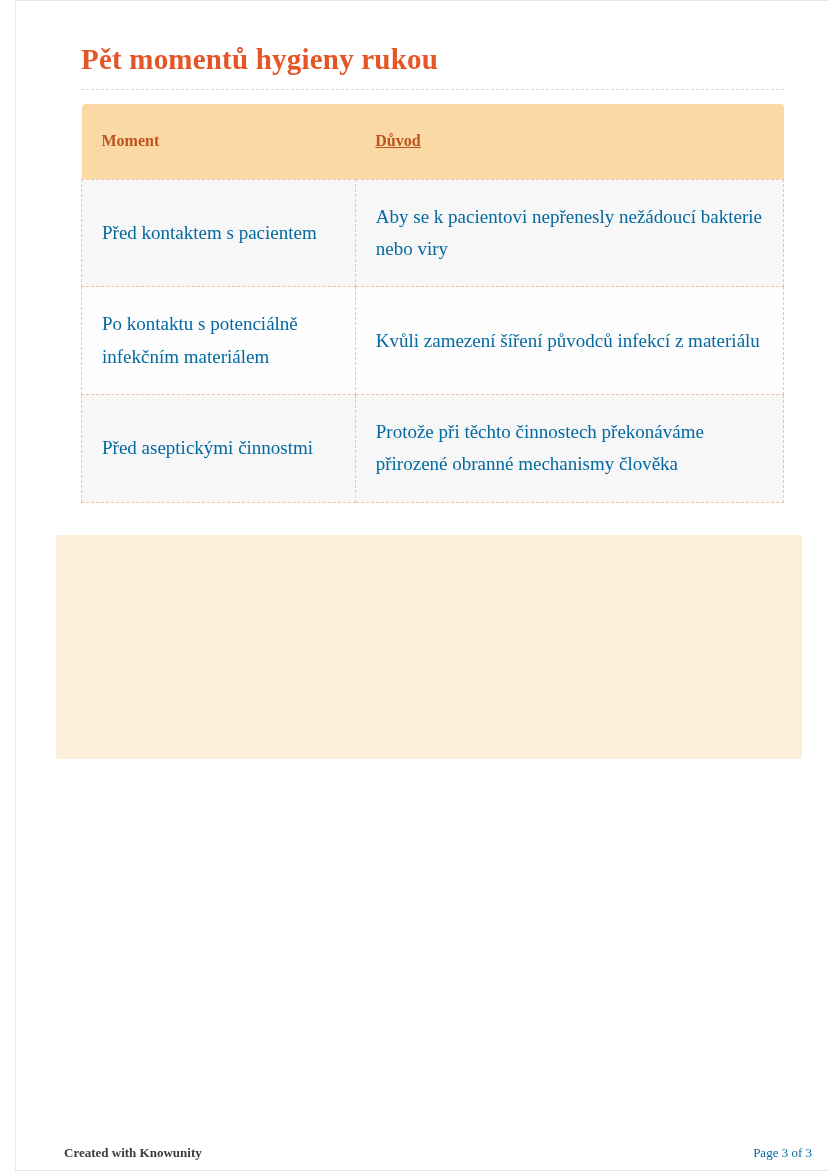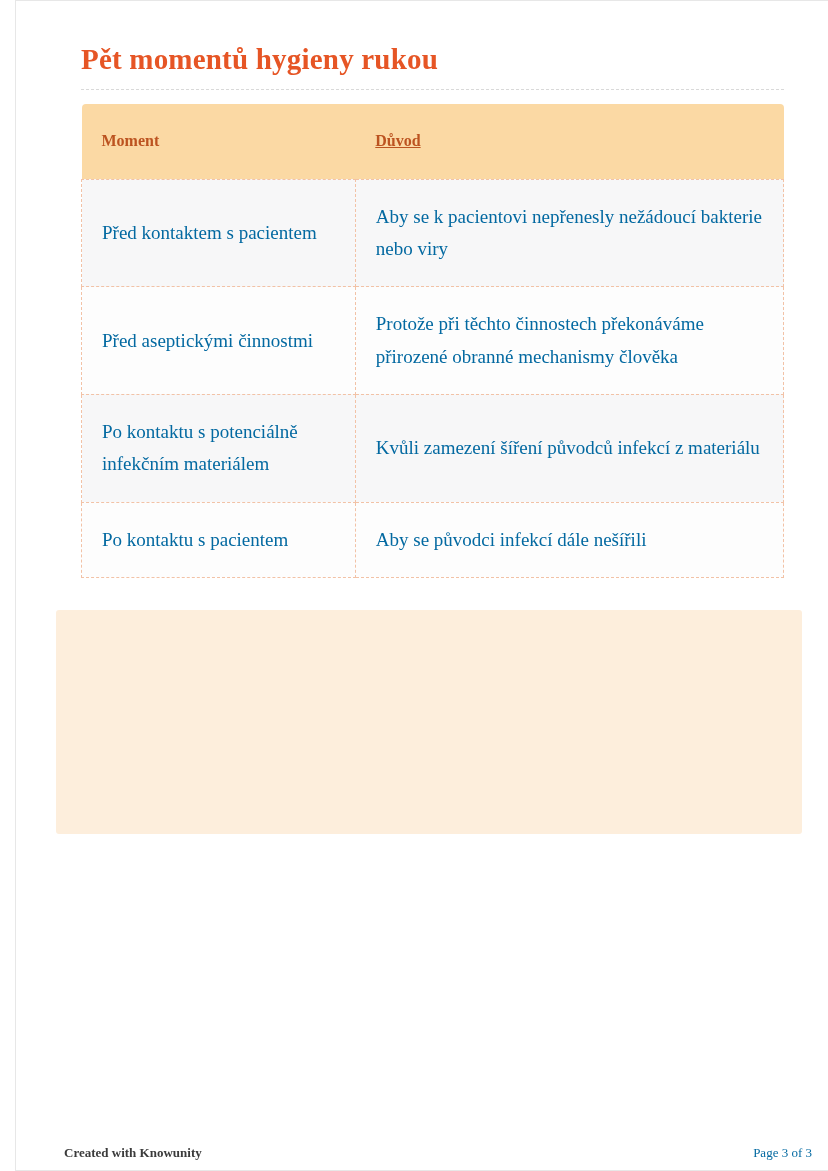--- a/index.html
+++ b/index.html
@@ -108,30 +108,26 @@
           <th>Moment</th>
           <th>Důvod</th>
         </tr>
       </thead>
       <tbody>
         <tr>
           <td>Před kontaktem s pacientem</td>
           <td>Aby se k pacientovi nepřenesly nežádoucí bakterie nebo viry</td>
         </tr>
         <tr>
-          <td>Před aseptickými činnostmi</td>
-          <td>Protože při těchto činnostech překonáváme přirozené obranné mechanismy člověka</td>
-        </tr>
-        <tr>
           <td>Po kontaktu s potenciálně infekčním materiálem</td>
           <td>Kvůli zamezení šíření původců infekcí z materiálu</td>
         </tr>
         <tr>
-          <td>Po kontaktu s pacientem</td>
-          <td>Aby se původci infekcí dále nešířili</td>
+          <td>Před aseptickými činnostmi</td>
+          <td>Protože při těchto činnostech překonáváme přirozené obranné mechanismy člověka</td>
         </tr>
       </tbody>
     </table>
 
 
   </div>
 
   <div class="image-placeholder"></div>
 
   <div class="footer">

